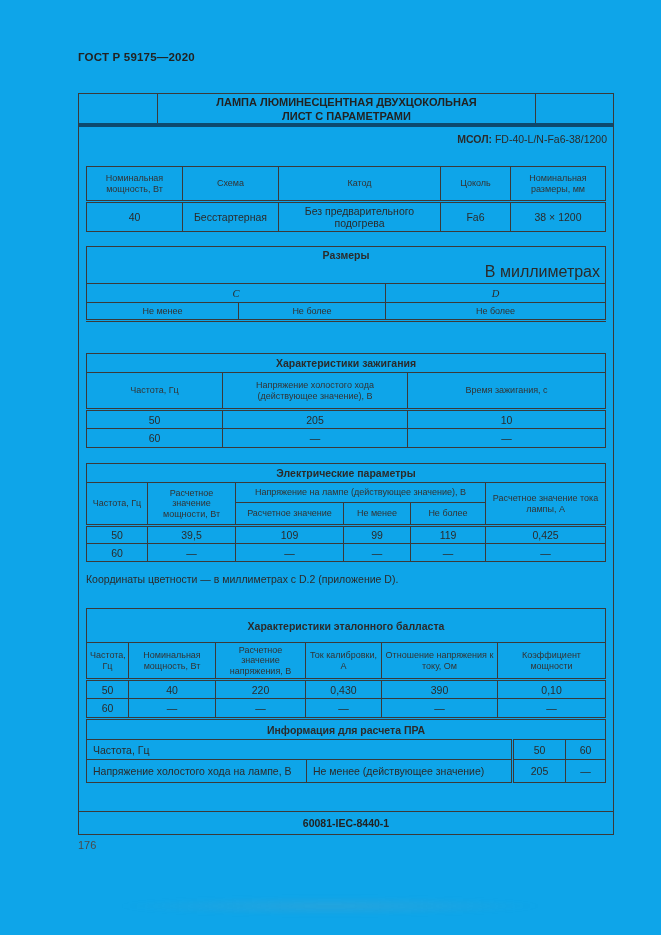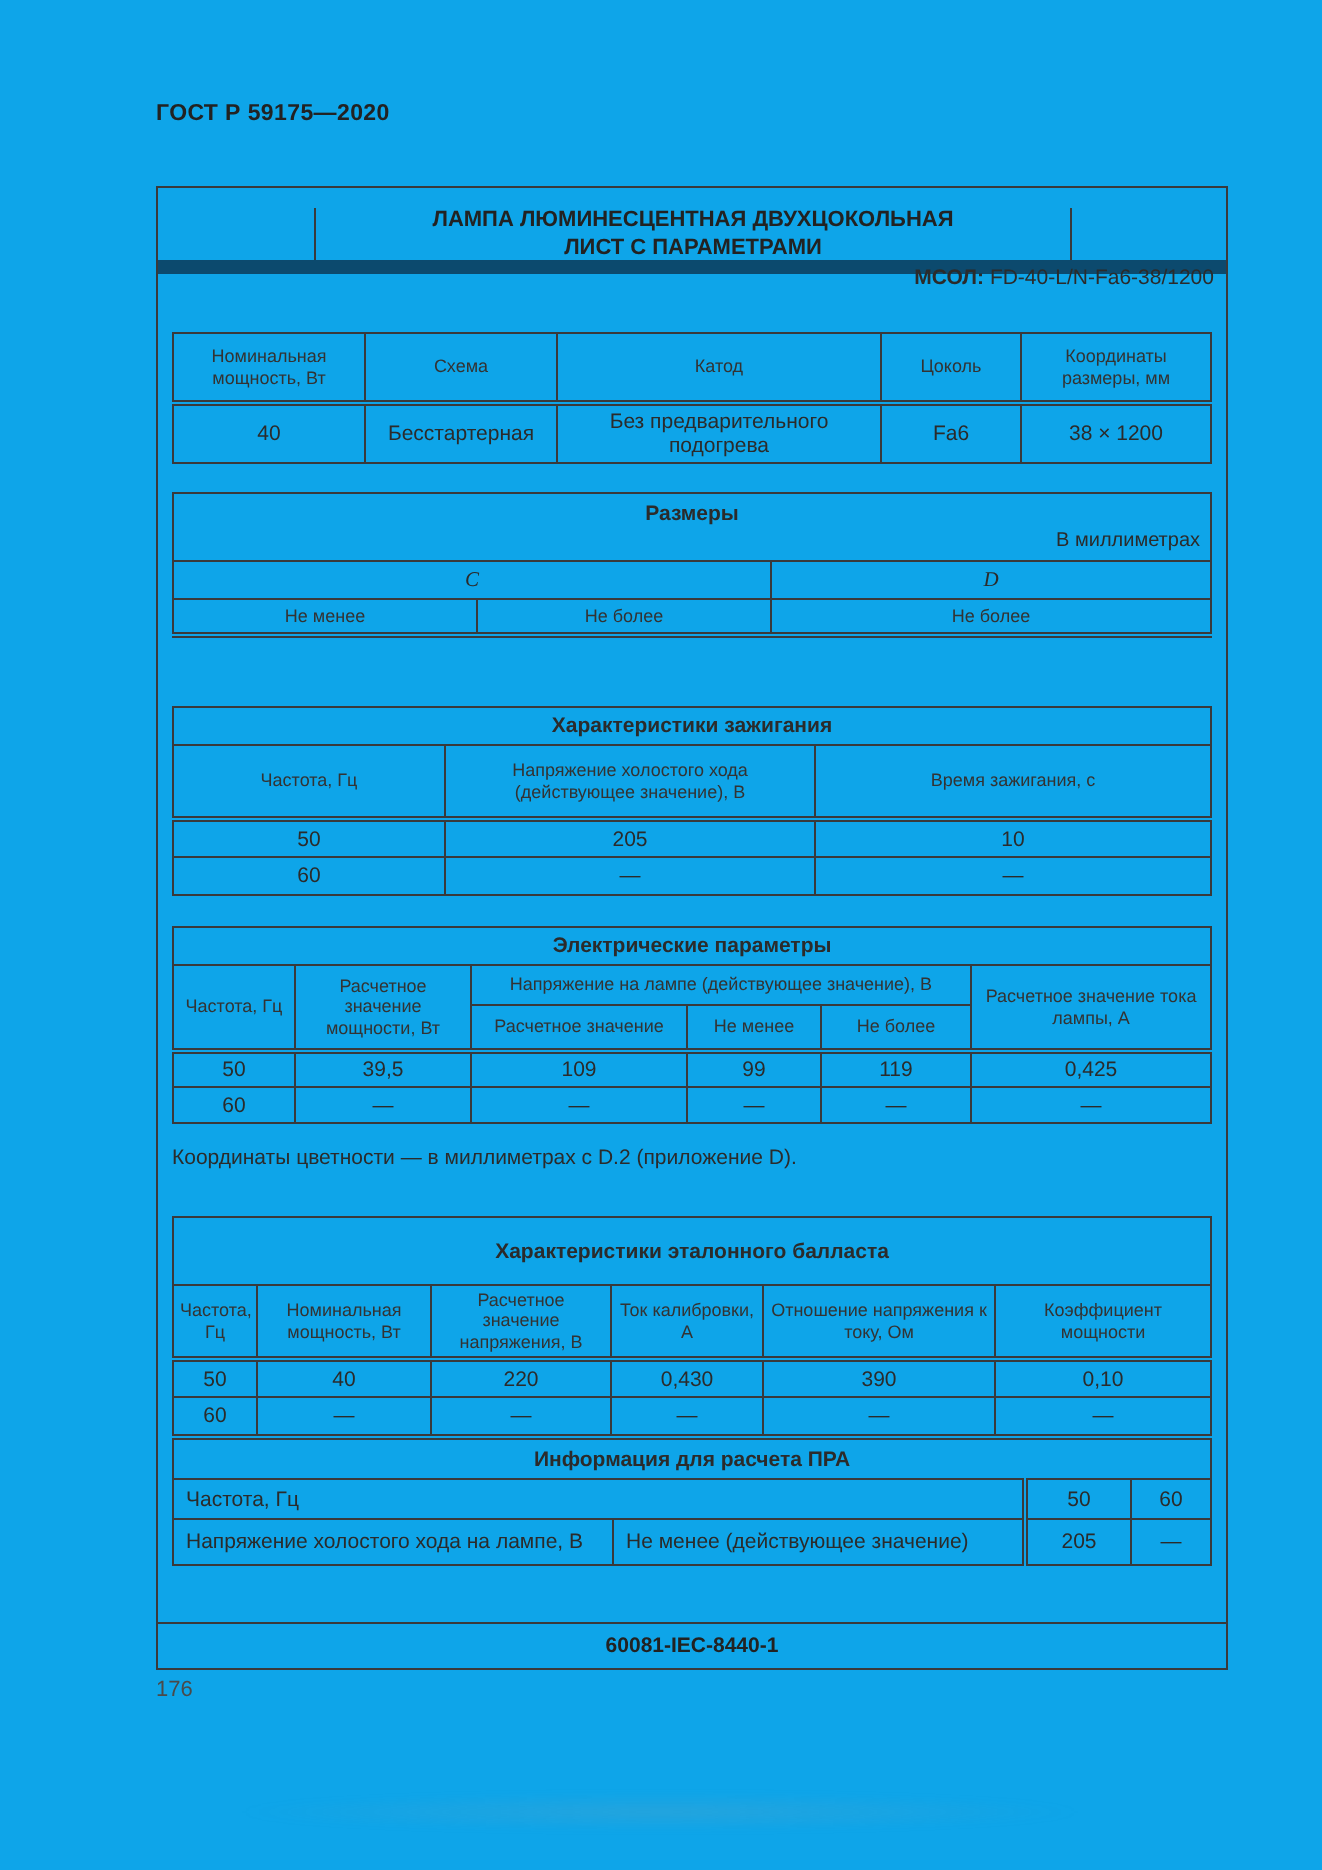--- a/index.html
+++ b/index.html
@@ -18,21 +18,21 @@
   }
 
   .frame {
     position: absolute; left: 78px; top: 93px;
     width: 536px; height: 742px;
     border: 1px solid #3a3a3a;
   }
 
   .title-row {
     position: absolute; top: 0; left: 0; right: 0; height: 33px;
-    border-bottom: 7px solid #0c4a6e; display: flex; margin-top: 10px;
+    border-bottom: 4px solid #0c4a6e; display: flex;
   }
   .tcell { height: 100%; }
   .tcell.left  { width: 79px; border-right: 1px solid #3a3a3a; }
   .tcell.right { width: 78px; border-left: 1px solid #3a3a3a; }
   .tcell.center {
     flex: 1; display: flex; flex-direction: column;
     justify-content: center; align-items: center;
     font-weight: bold; font-size: 11px; line-height: 14px; text-align: center;
     color: #222;
   }
@@ -56,21 +56,21 @@
   .it { font-style: italic; font-family: "Liberation Serif", serif; font-size: 10.5px; }
   .dblleft { border-left: 3px double #3a3a3a !important; }
 
   .t-general { top: 72px; }
   .t-general tr.head td { height: 35px; }
   .t-general tr.body td { height: 30px; }
 
   .t-dim { top: 152px; }
   .t-dim td.titleblock { height: 34px; padding: 2px 2px; margin-top: 44px; }
   .dim-title { text-align: center; font-weight: bold; font-size: 10.5px; }
-  .dim-units { text-align: right; font-weight: normal; font-size: 10px; padding-right: 3px; margin-top: 2px; }
+  .dim-units { text-align: right; font-weight: normal; font-size: 16px; padding-right: 3px; margin-top: 2px; }
   .t-dim tr.group td { height: 19px; }
   .t-dim tr.head td { height: 18px; }
   .t-dim tr.body td { height: 20px; }
 
   .t-ign { top: 259px; }
   .t-ign td.titlecell { height: 19px; text-align: center; }
   .t-ign tr.head td { height: 37px; }
   .t-ign tr.body td { height: 19px; }
 
   .t-elec { top: 369px; }
@@ -136,21 +136,21 @@
           <col style="width:162px">
           <col style="width:70px">
           <col style="width:95px">
         </colgroup>
       <tbody>
           <tr class="head thick">
         <td class="hd">Номинальная мощность, Вт</td>
         <td class="hd">Схема</td>
         <td class="hd">Катод</td>
         <td class="hd">Цоколь</td>
-        <td class="hd">Координаты размеры, мм</td>
+        <td class="hd">Номинальная размеры, мм</td>
       </tr>
       <tr class="body">
         <td>40</td>
         <td>Бесстартерная</td>
         <td>Без предварительного подогрева</td>
         <td>Fa6</td>
         <td>38 × 1200</td>
       </tr>
     </tbody>
       </table>

